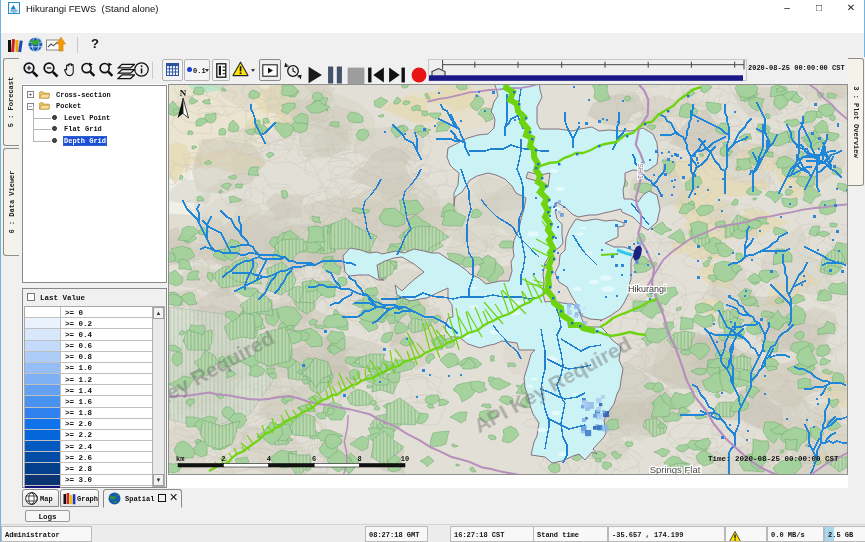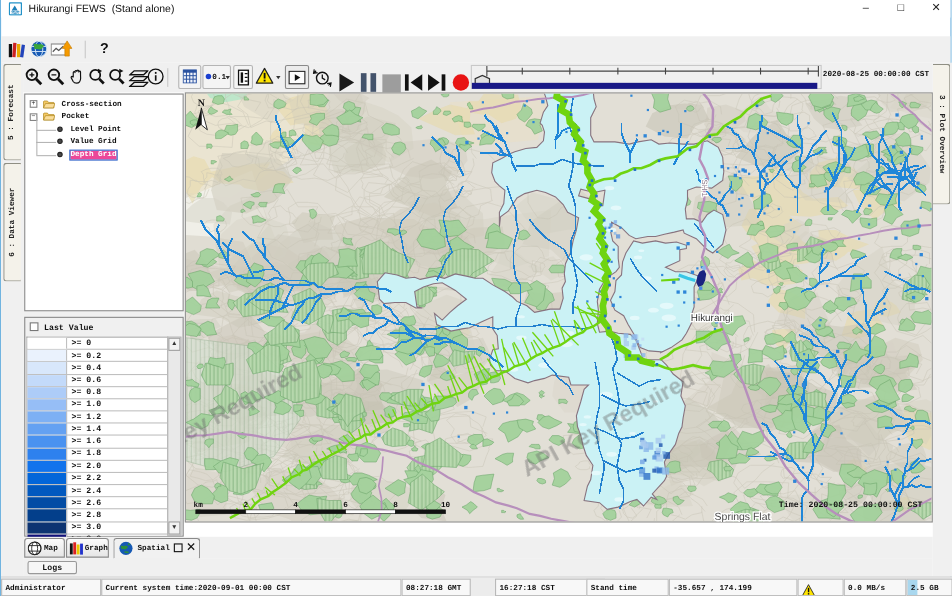--- a/index.html
+++ b/index.html
@@ -54,21 +54,21 @@
   .treebox{left:1px;top:0px;width:145px;height:198px;background:#fff;border:1px solid #898989;}
   .legendbox{left:1px;top:203px;width:145px;height:200px;background:var(--chrome);border:1px solid #898989;}
   .tree{position:absolute;left:2px;top:3px;width:139px;font:bold 7px var(--mono);color:#111;}
   .tree-row{position:relative;height:11.5px;white-space:nowrap;}
   .expander{position:absolute;width:7px;height:7px;border:1px solid #848484;background:#fff;
     font:6px var(--sans);line-height:5px;text-align:center;color:#222;}
   .folder{position:absolute;width:11px;height:9px;}
   .tree-conn{position:absolute;background:#b5b5b5;}
   .bullet{position:absolute;width:5px;height:5px;border-radius:50%;background:#4a4a4a;border:1px solid #222;}
   .tlabel{position:absolute;top:1.5px;}
-  .tlabel.sel{background:#ec4899;color:#fff;outline:1px solid #2a60c8;text-align:center;}
+  .tlabel.sel{background:#1d4ed8;color:#fff;outline:1px solid #2a60c8;text-align:center;}
   .lastvalue{position:absolute;left:4px;top:4px;font:bold 7.5px var(--mono);color:#111;}
   .checkbox{display:inline-block;width:8px;height:8px;border:1px solid #777;background:#fff;vertical-align:-1px;margin-right:5px;}
   .legendtable{position:absolute;left:1px;top:17px;width:129px;height:181px;background:#fff;border:1px solid #aaa;border-bottom:none;}
   .lrow{position:relative;height:11.18px;border-bottom:1px solid #c0c0c0;}
   .lswatch{position:absolute;left:0;top:0;width:36px;height:100%;border-right:1px solid #c0c0c0;}
   .llabel{position:absolute;left:40px;top:1.5px;font:bold 7.5px var(--mono);color:#111;}
   .lscroll{position:absolute;right:1px;top:17px;width:13px;height:181px;background:#e9e9e9;border:1px solid #b0b0b0;}
   .sbtn{position:absolute;left:0;width:11px;height:12px;background:#f2f2f2;border:1px solid #9f9f9f;
     font:6px var(--sans);text-align:center;line-height:11px;color:#333;}
   .mapwrap{left:147px;top:0px;width:680px;height:391px;border:1px solid #8f8f8f;background:#e6e4dd;overflow:hidden;}
@@ -283,21 +283,21 @@
           <div class="tree-row">
             <div class="tree-conn" style="left:8px;top:-6px;width:1px;height:12px;"></div>
               <div class="tree-conn" style="left:8px;top:5.5px;width:18px;height:1px;"></div>
               <div class="bullet" style="left:27px;top:2.5px;"></div>
             <span class="tlabel" style="left:39px;">Level Point</span>
           </div>
           <div class="tree-row">
             <div class="tree-conn" style="left:8px;top:-6px;width:1px;height:12px;"></div>
               <div class="tree-conn" style="left:8px;top:5.5px;width:18px;height:1px;"></div>
               <div class="bullet" style="left:27px;top:2.5px;"></div>
-            <span class="tlabel" style="left:39px;">Value Grid</span>
+            <span class="tlabel" style="left:39px;">Flat Grid</span>
           </div>
           <div class="tree-row">
             <div class="tree-conn" style="left:8px;top:-6px;width:1px;height:12px;"></div>
               <div class="tree-conn" style="left:8px;top:5.5px;width:18px;height:1px;"></div>
               <div class="bullet" style="left:27px;top:2.5px;"></div>
             <span class="tlabel sel" style="left:39px;">Depth Grid</span>
           </div>
         </div>
       </div>
       <div class="abs legendbox">
@@ -2134,21 +2134,20 @@
       <div class="tab-x" style="left:65px;">✕</div>
     </div>
   </div>
 
   <div class="abs logsrow">
     <div class="logsbtn">Logs</div>
   </div>
 
   <div class="abs statusbar" id="statusbar">
       <div class="scell" style="left: 0px; width: 91px;"><span style="position: relative;">Administrator</span></div>
-      <div class="scell" style="left: 91px; width: 273px;"><span style="position: relative;">Current system time:2020-09-01 00:00 CST</span></div>
       <div class="scell" style="left: 364px; width: 63px;"><span style="position: relative;">08:27:18 GMT</span></div>
       <div class="scell" style="left: 449px; width: 100px;"><span style="position: relative;">16:27:18 CST</span></div>
       <div class="scell" style="left: 532px; width: 75px;"><span style="position: relative;">Stand time</span></div>
       <div class="scell" style="left: 607px; width: 117px;"><span style="position: relative;">-35.657 , 174.199</span></div>
       <div class="scell" style="left: 724px; width: 42px;"><svg width="12" height="11" viewBox="0 0 12 11" style="vertical-align:-2px">
           <path d="M6 0.5 L11.5 10.5 L0.5 10.5 Z" fill="#ffe400" stroke="#222" stroke-width="0.8"></path>
           <rect x="5.4" y="3.4" width="1.3" height="4" fill="#111"></rect>
           <rect x="5.4" y="8.2" width="1.3" height="1.3" fill="#111"></rect>
         </svg></div>
       <div class="scell" style="left: 766px; width: 57px;"><span style="position: relative;">0.0 MB/s</span></div>

